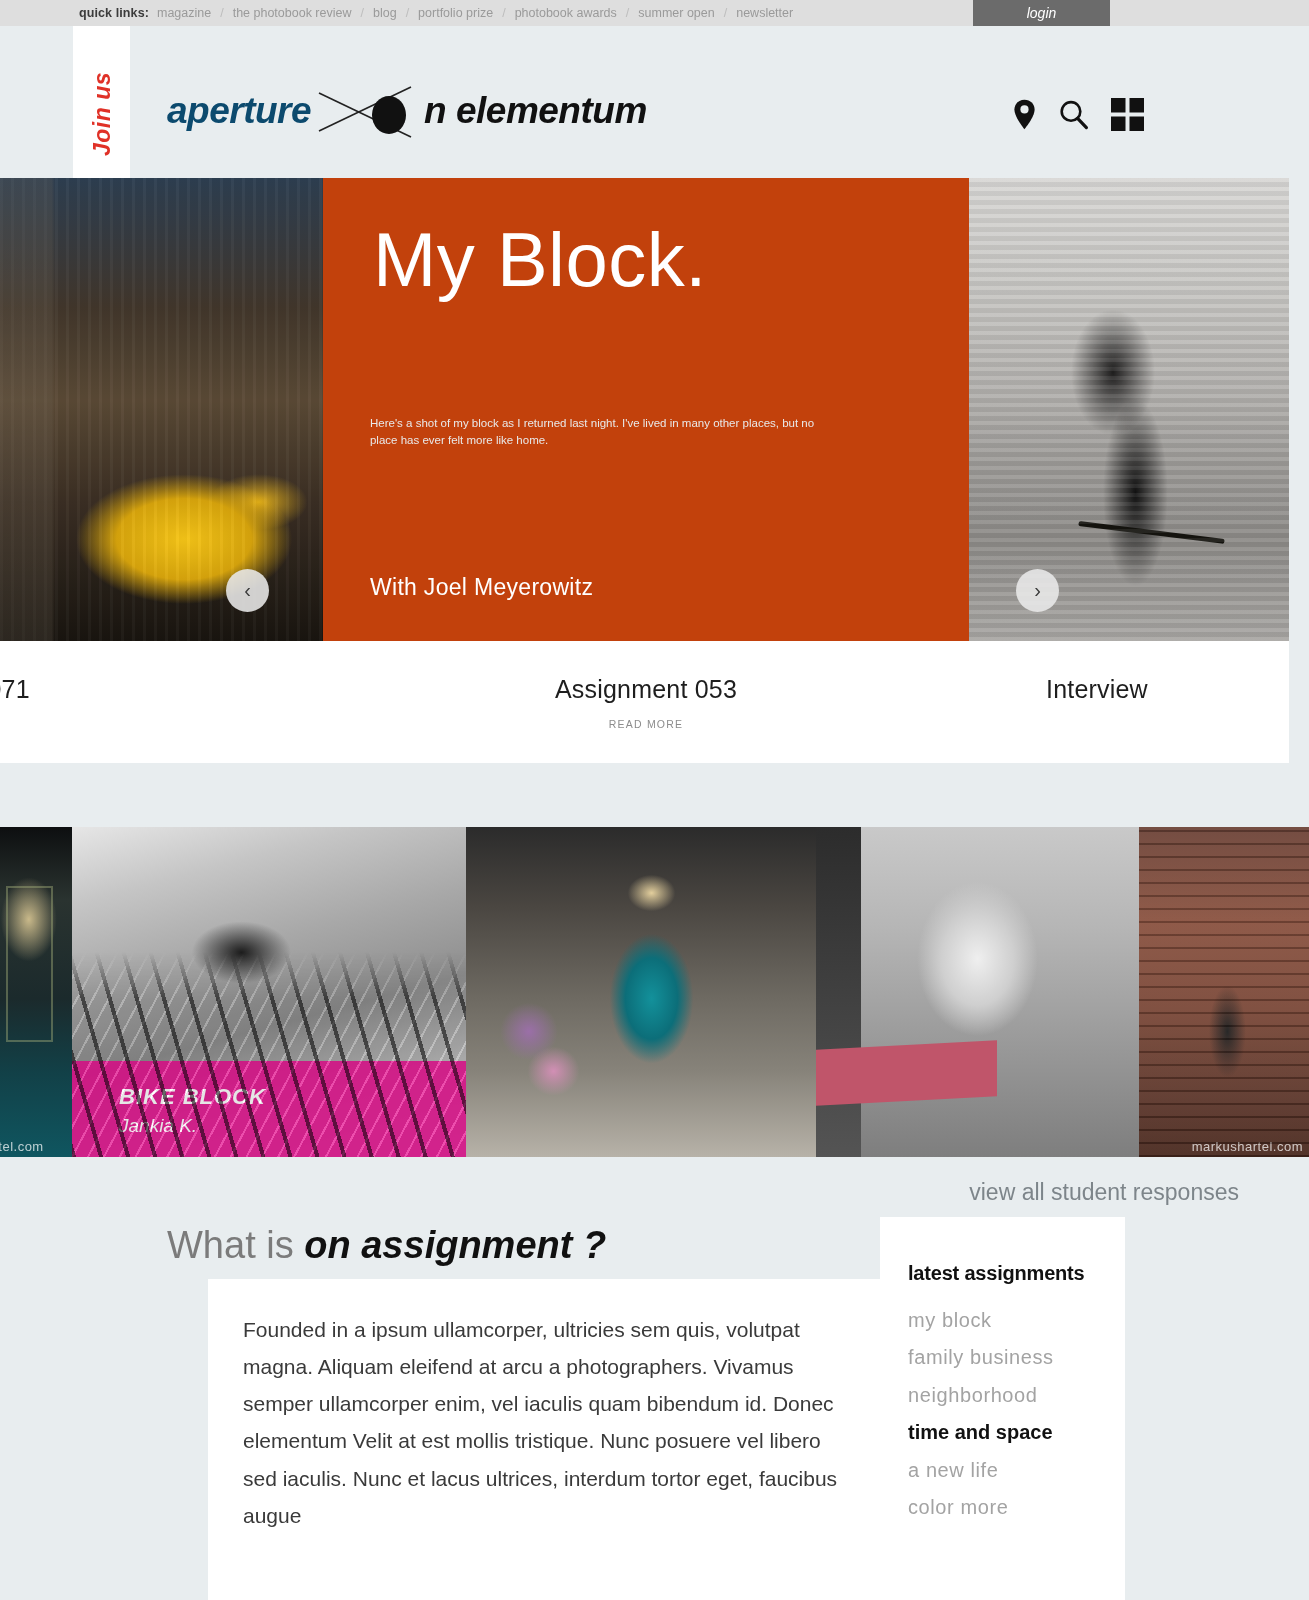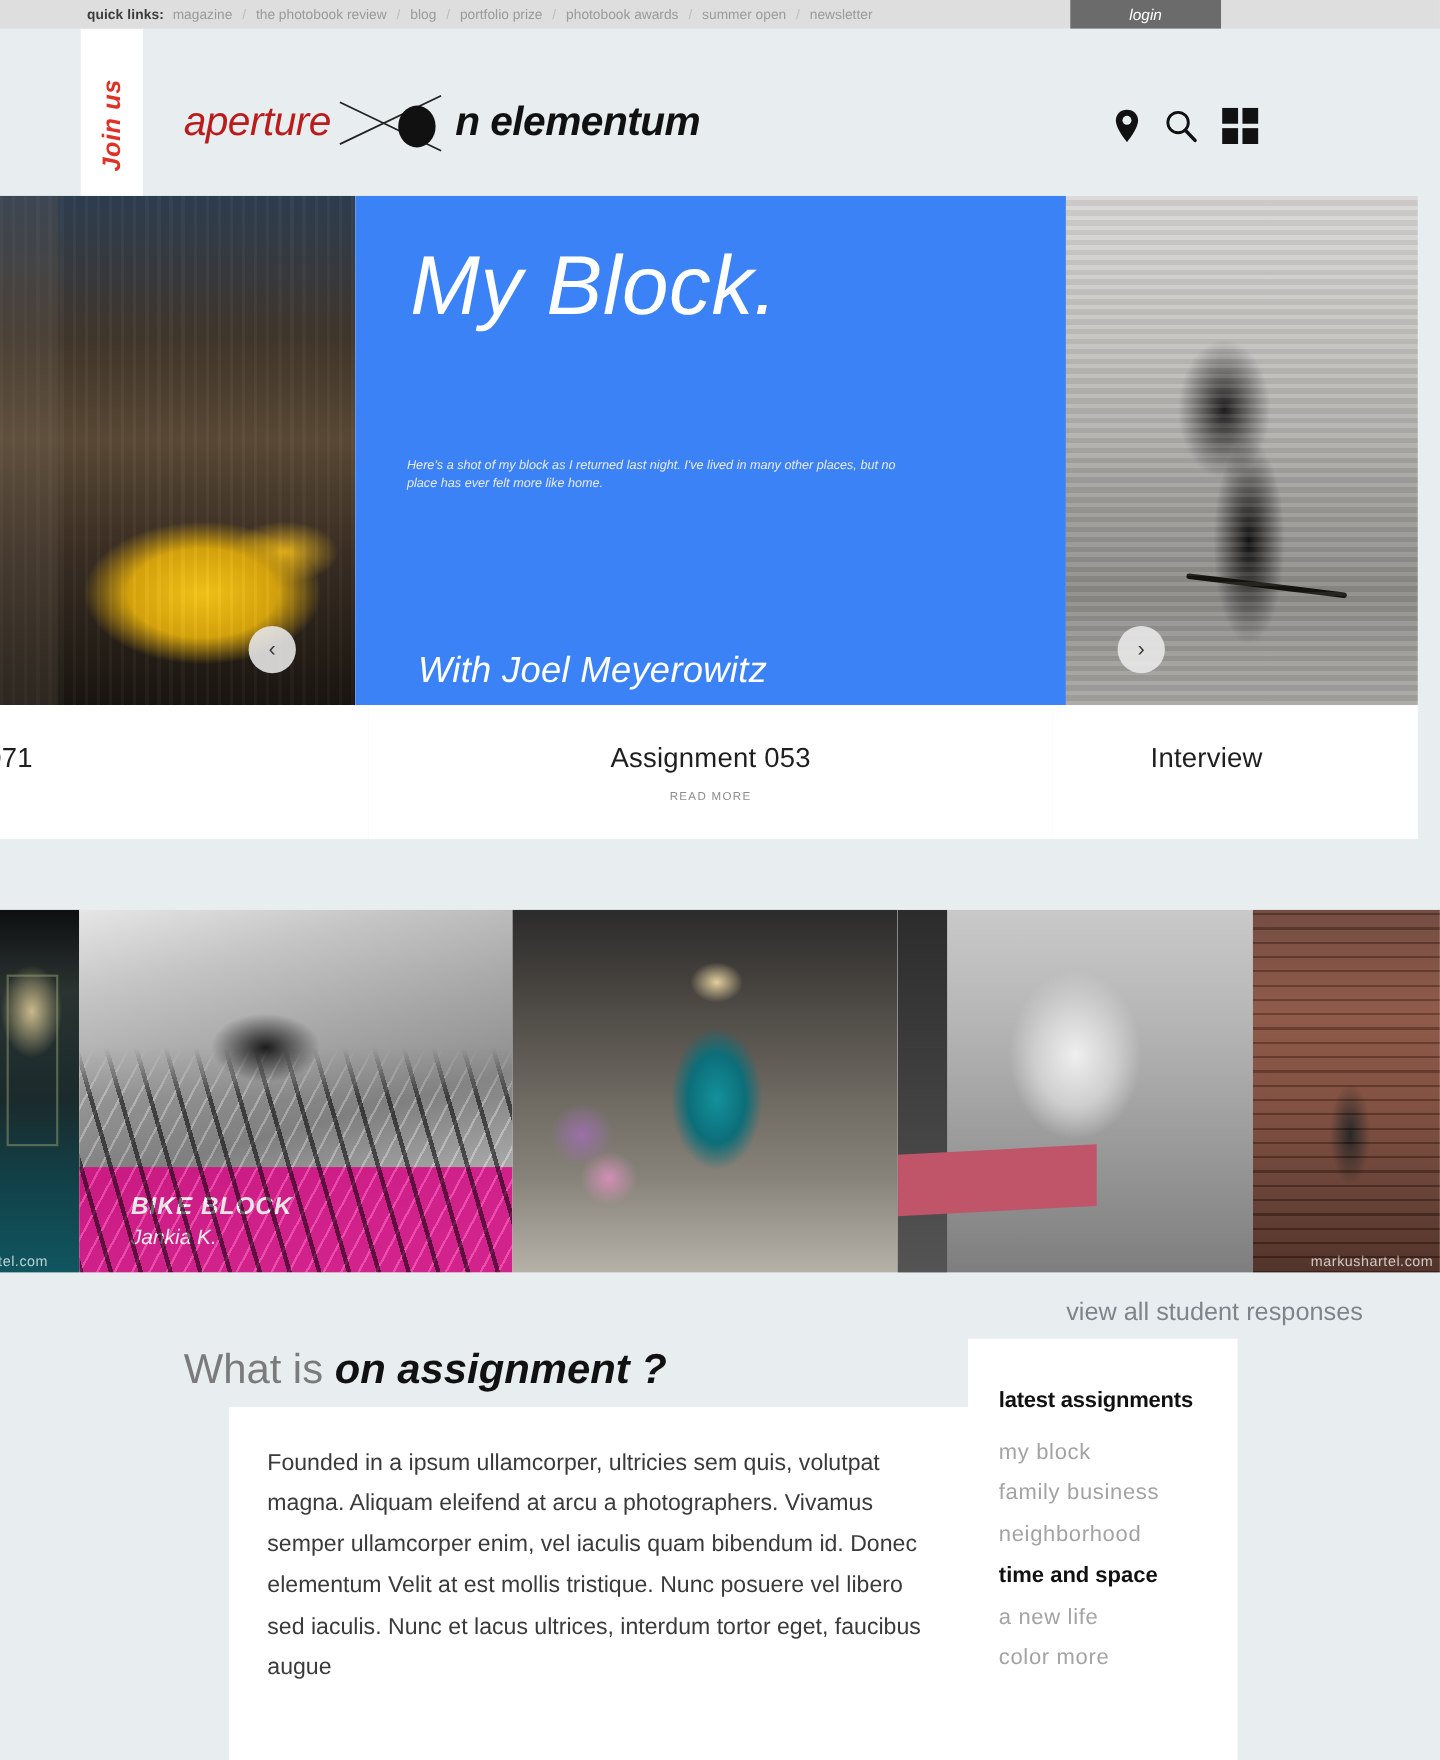--- a/index.html
+++ b/index.html
@@ -61,22 +61,22 @@
   .masthead {
     position:relative;
     height:152px;
   }
   .logo {
     position:absolute; left:167px; top:57px;
     display:flex; align-items:center;
     white-space:nowrap;
   }
   .logo-word {
-    font-size:37px; font-weight:normal; font-style:italic;
-    letter-spacing:-0.5px; color:#b91c1c;
+    font-size:37px; font-weight:bold; font-style:italic;
+    letter-spacing:-0.5px; color:#0c4a6e;
   }
   .logo-x { position:relative; width:118px; height:56px; margin:0 4px; }
   .logo-x svg { position:absolute; left:0; top:0; }
   .logo-dot {
     position:absolute; left:57px; top:13px;
     width:34px; height:38px; border-radius:50%;
     background:#111;
   }
   .logo-word2 {
     font-size:37px; font-weight:bold; font-style:italic;
@@ -96,21 +96,21 @@
     height:585px;
   }
   .hero-strip {
     position:absolute; left:-167px; top:0;
     width:1289px; height:463px;
     overflow:hidden;
     display:flex;
   }
   .slide-side { position:relative; overflow:hidden; }
   .slide-left  { width:335px; }
-  .slide-mid   { width:670px; background:#3b82f6; position:relative;font-style:italic; }
+  .slide-mid   { width:670px; background:#c2410c; position:relative; }
   .slide-right { width:332px; }
 
   
   .photo-cab {
     position:absolute; inset:0;
     background:
       radial-gradient(ellipse 150px 90px at 57% 78%, #f5c518 0%, #d8a50d 45%, rgba(216,165,13,0) 72%),
       radial-gradient(ellipse 70px 40px at 80% 70%, #e8b41c 0%, rgba(232,180,28,0) 70%),
       linear-gradient(180deg,#2e3f52 0%, #42372c 28%, #5b4a36 48%, #3b2f24 70%, #191510 100%);
   }
@@ -143,24 +143,23 @@
     position:absolute; left:50px; top:44px;
     font-size:76px; font-weight:300; color:#fff;
     letter-spacing:0.5px; line-height:1;
   }
   .hero-caption {
     position:absolute; left:47px; top:237px;
     width:450px;
     font-size:11.5px; line-height:1.5; color:#e9e9e9;
   }
   .hero-credit {
-    position:absolute; left:47px; top:412px;
-    font-size:33px; font-weight:300; color:#fff;
+    position:absolute; left:47px; top:396px;
+    font-size:23px; font-weight:300; color:#fff;
     letter-spacing:0.3px;
-    margin-left:10px;
   }
 
   .arrow {
     position:absolute; top:391px;
     width:43px; height:43px; border-radius:50%;
     background:rgba(233,233,233,.88);
     display:flex; align-items:center; justify-content:center;
     color:#3a3a3a; font-size:20px; font-weight:300;
     cursor:pointer; z-index:5;
   }

